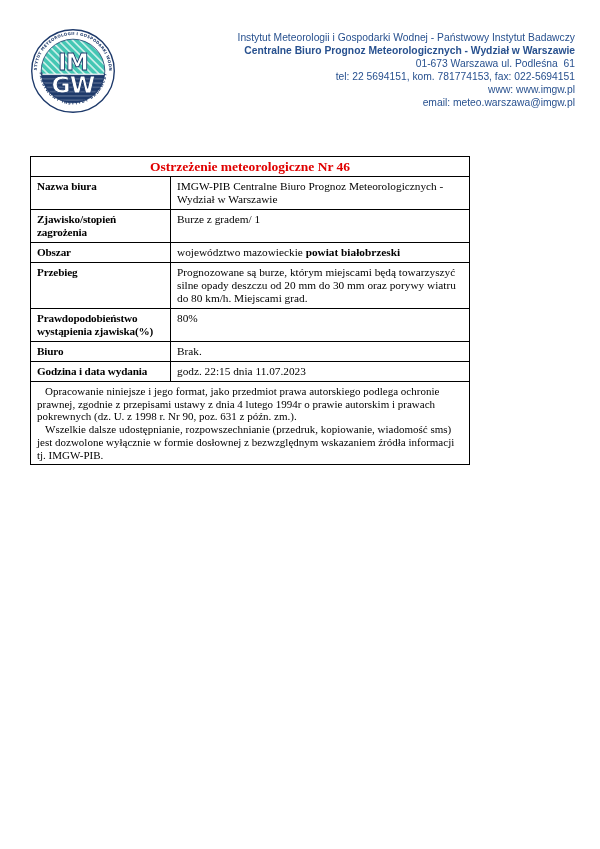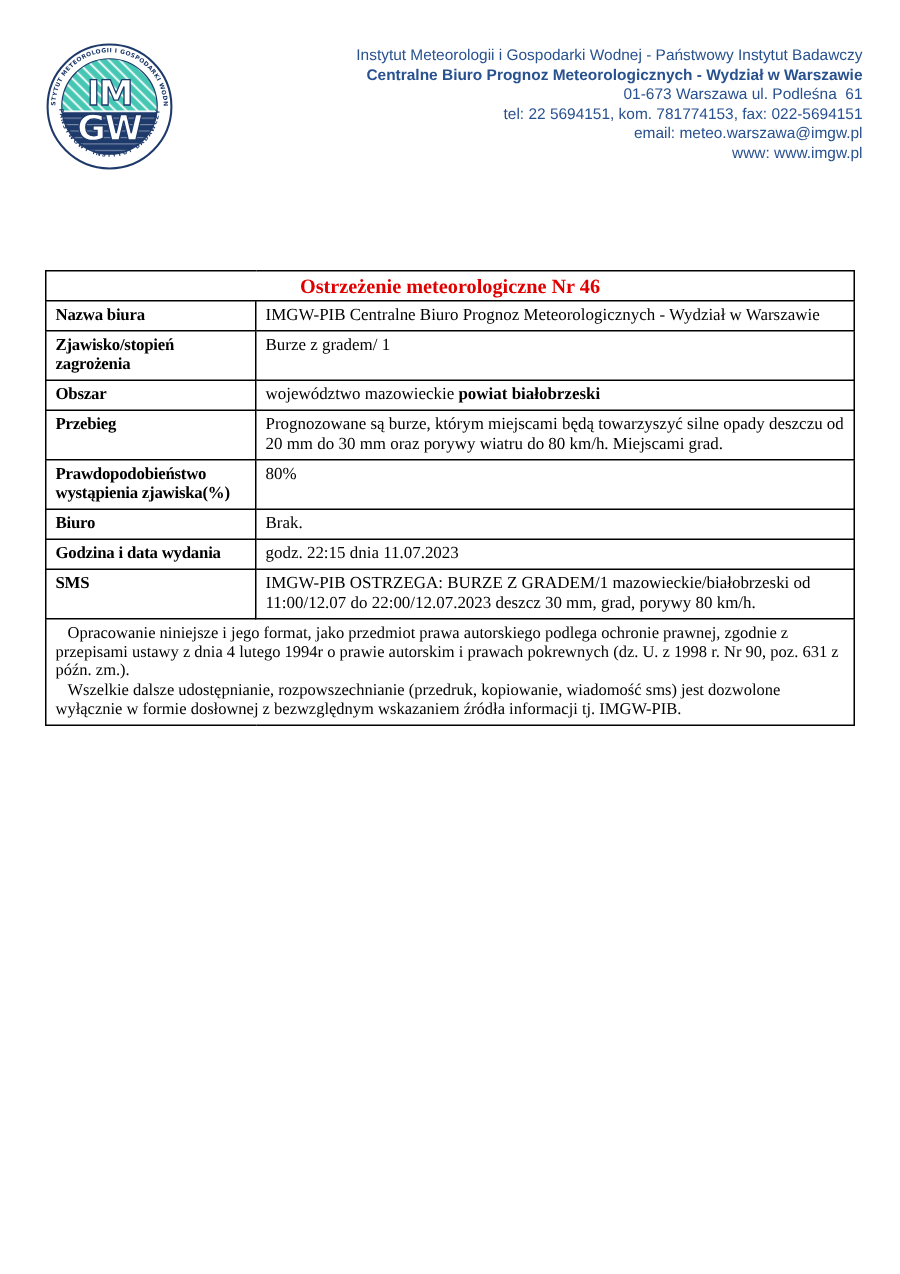--- a/index.html
+++ b/index.html
@@ -29,22 +29,22 @@
     position:absolute;top:31px;right:25px;
     text-align:right;
     color:var(--header-blue);
     font-family:"Liberation Sans",sans-serif;
     font-size:10.3px;line-height:13.1px;
     white-space:nowrap;
   }
   .letterhead .lh-bold{font-weight:bold;}
   
   table.warning{
-    position:absolute;left:30px;top:180px;
-    width:540px;
+    position:absolute;left:30px;top:156px;
+    width:440px;
     border-collapse:collapse;
     table-layout:fixed;
     font-size:11.3px;line-height:13px;
   }
   table.warning td{
     border:1px solid var(--table-border);
     padding:3px 6px 3px 6px;
     vertical-align:top;
   }
   td.w-title{
@@ -108,22 +108,22 @@
         <textPath href="#bottomArc" startOffset="50%" text-anchor="middle">PAŃSTWOWY INSTYTUT BADAWCZY</textPath>
       </text>
     </svg>
   </div>
 
   <div class="letterhead">
     <div>Instytut Meteorologii i Gospodarki Wodnej - Państwowy Instytut Badawczy</div>
     <div class="lh-bold">Centralne Biuro Prognoz Meteorologicznych - Wydział w Warszawie</div>
     <div>01-673 Warszawa ul. Podleśna&nbsp; 61</div>
     <div>tel: 22 5694151, kom. 781774153, fax: 022-5694151</div>
+    <div>www: www.imgw.pl</div>
     <div>email: meteo.warszawa@imgw.pl</div>
-    <div>www: www.imgw.pl</div>
   </div>
 
   <table class="warning">
     <colgroup>
         <col style="width:140px">
         <col>
       </colgroup>
     <tbody>
       <tr>
         <td class="w-title" colspan="2">Ostrzeżenie meteorologiczne Nr 46</td>
@@ -150,24 +150,20 @@
       </tr>
       <tr>
         <td class="w-label">Biuro</td>
         <td>Brak.</td>
       </tr>
       <tr>
         <td class="w-label">Godzina i data wydania</td>
         <td>godz. 22:15 dnia 11.07.2023</td>
       </tr>
       <tr>
-        <td class="w-label">SMS</td>
-        <td>IMGW-PIB OSTRZEGA: BURZE Z GRADEM/1 mazowieckie/białobrzeski od 11:00/12.07 do 22:00/12.07.2023 deszcz 30 mm, grad, porywy 80 km/h.</td>
-      </tr>
-      <tr>
         <td class="w-copyright" colspan="2">
           <p>Opracowanie niniejsze i jego format, jako przedmiot prawa autorskiego podlega ochronie prawnej, zgodnie z przepisami ustawy z dnia 4 lutego 1994r o prawie autorskim i prawach pokrewnych (dz. U. z 1998 r. Nr 90, poz. 631 z późn.  zm.).</p>
           <p>Wszelkie dalsze udostępnianie, rozpowszechnianie (przedruk, kopiowanie, wiadomość  sms) jest dozwolone wyłącznie w formie dosłownej z bezwzględnym wskazaniem źródła  informacji tj. IMGW-PIB.</p>
         </td>
       </tr>
     </tbody>
   </table>
 
 </div>
 

